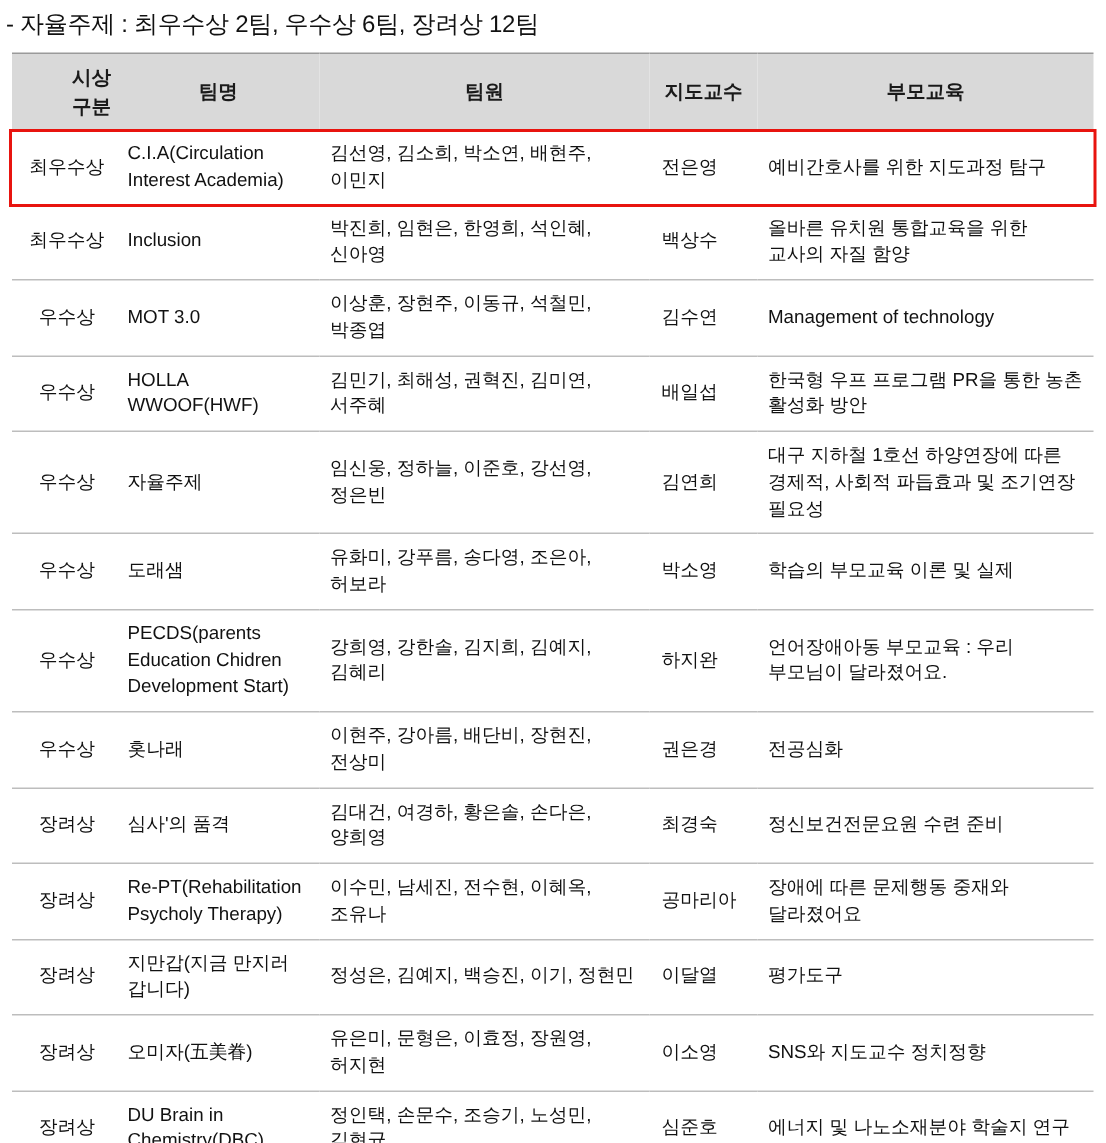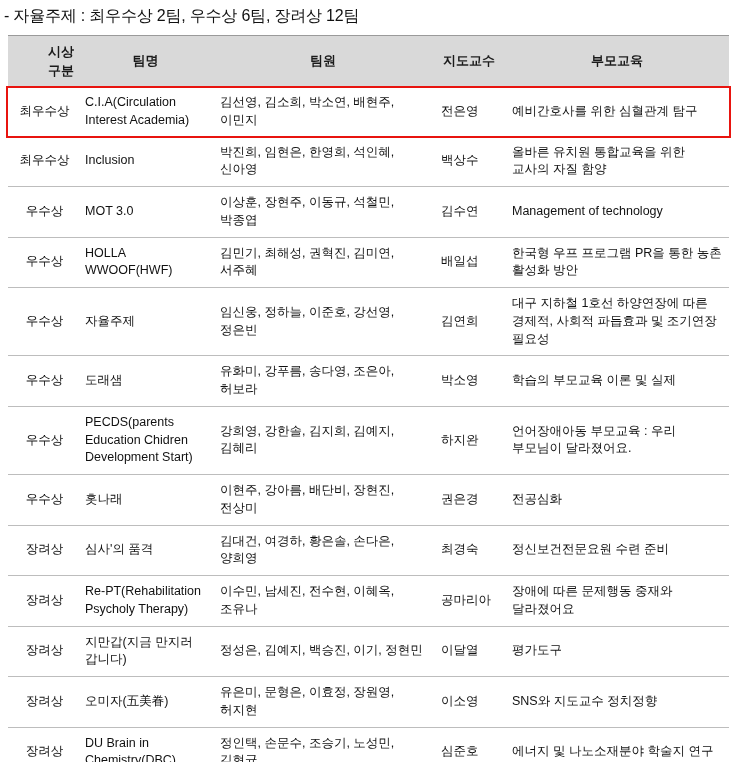--- a/index.html
+++ b/index.html
@@ -124,21 +124,21 @@
           <th>지도교수</th>
           <th>부모교육</th>
         </tr>
       </thead>
       <tbody id="awards-body">
           <tr class="highlight">
             <td class="award">최우수상</td>
             <td class="team">C.I.A(Circulation Interest Academia)</td>
             <td class="member">김선영, 김소희, 박소연, 배현주, 이민지</td>
             <td class="prof">전은영</td>
-            <td class="topic">예비간호사를 위한 심혈관계 탐구</td>
+            <td class="topic">예비간호사를 위한 지도과정 탐구</td>
           </tr>
           <tr>
             <td class="award">최우수상</td>
             <td class="team">Inclusion</td>
             <td class="member">박진희, 임현은, 한영희, 석인혜, 신아영</td>
             <td class="prof">백상수</td>
             <td class="topic">올바른 유치원 통합교육을 위한 교사의 자질 함양</td>
           </tr>
           <tr>
             <td class="award">우수상</td>

